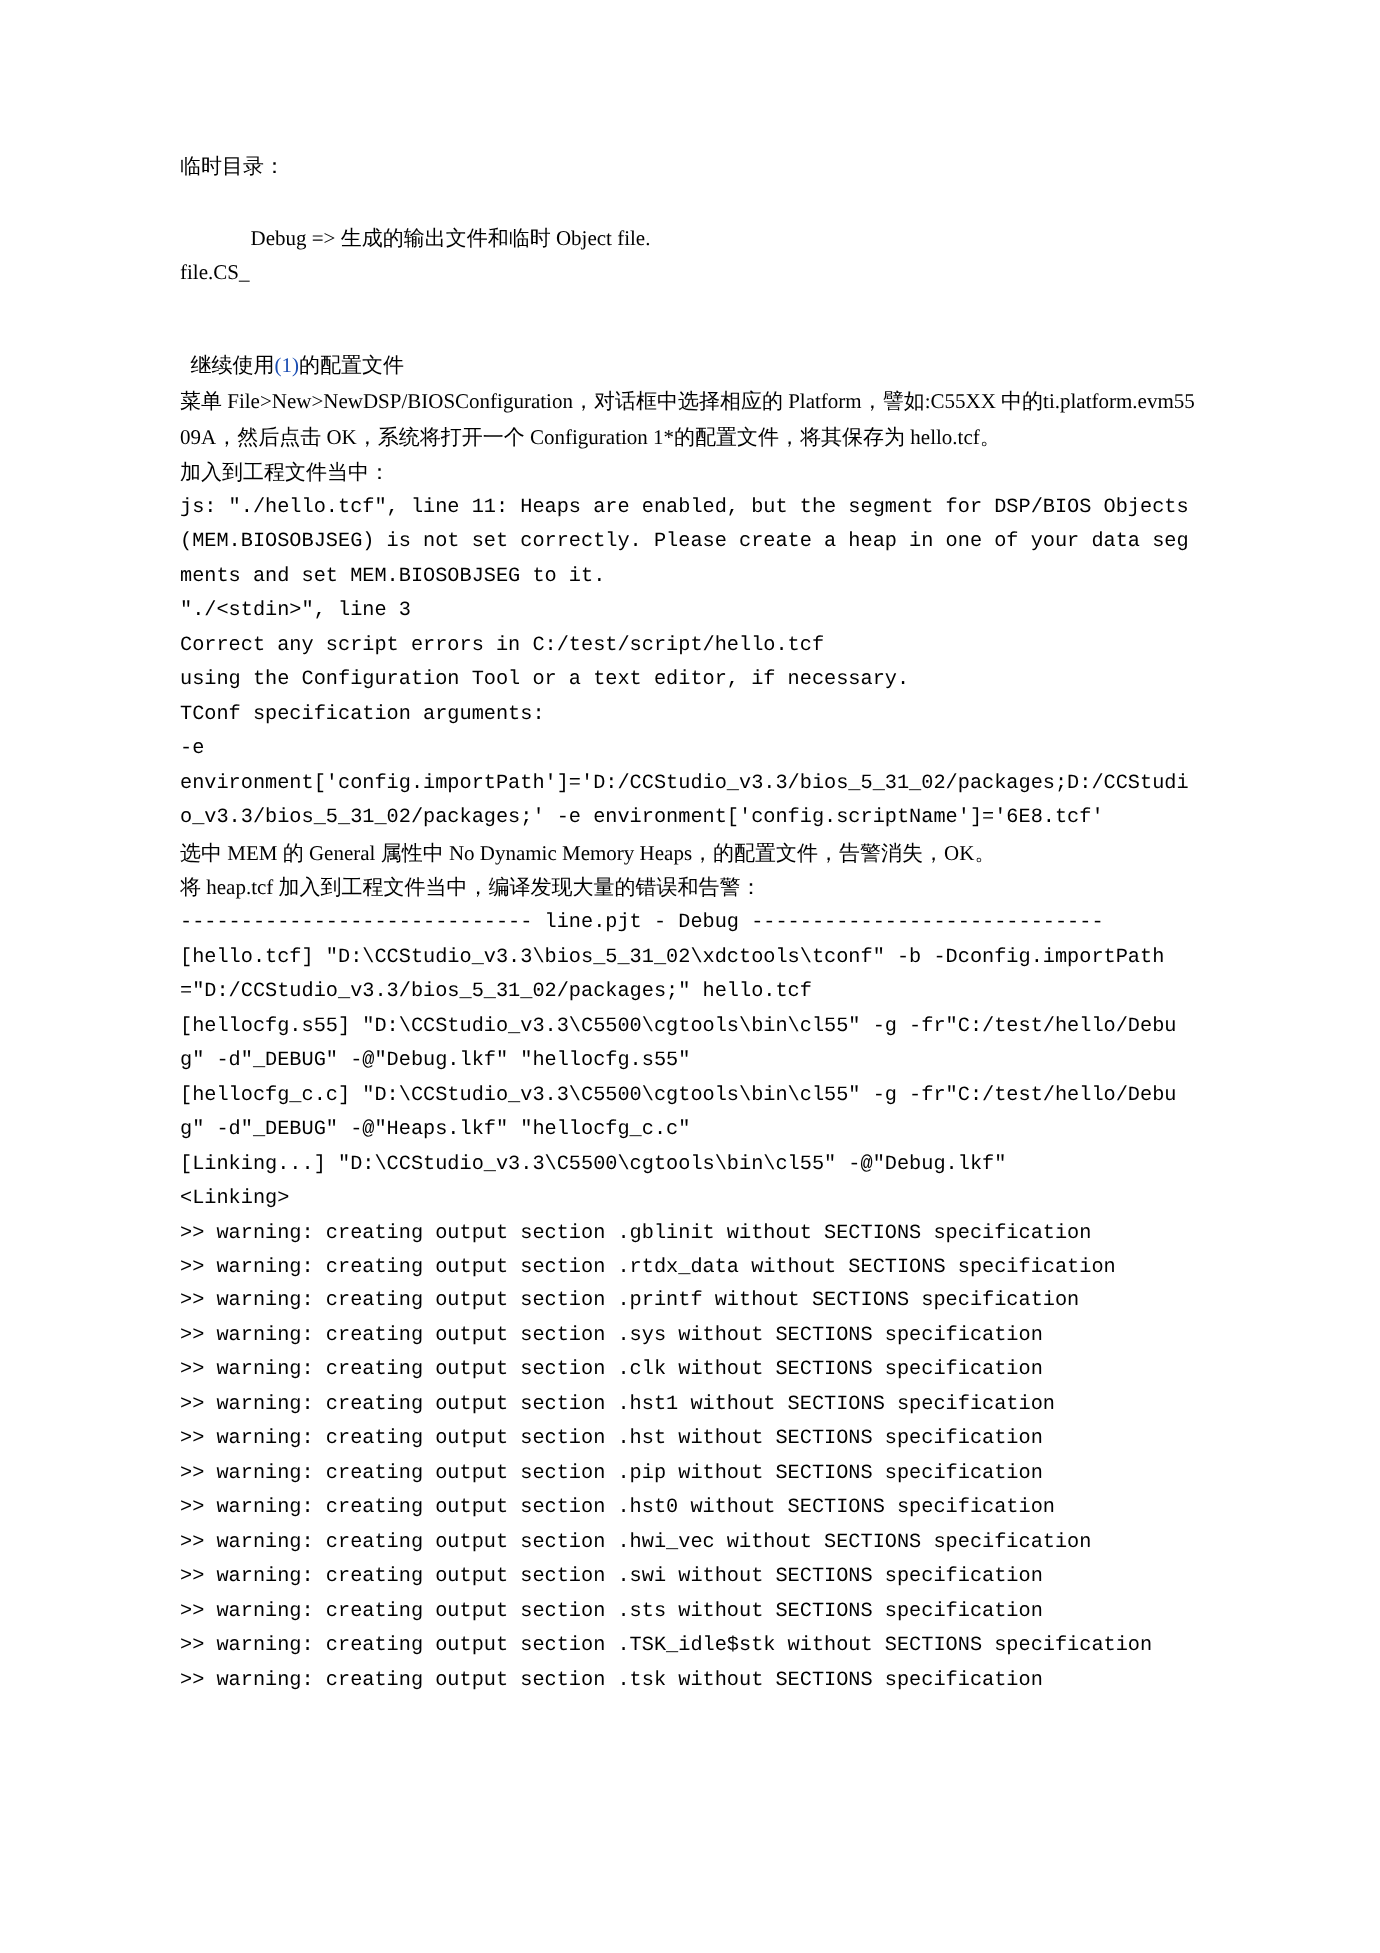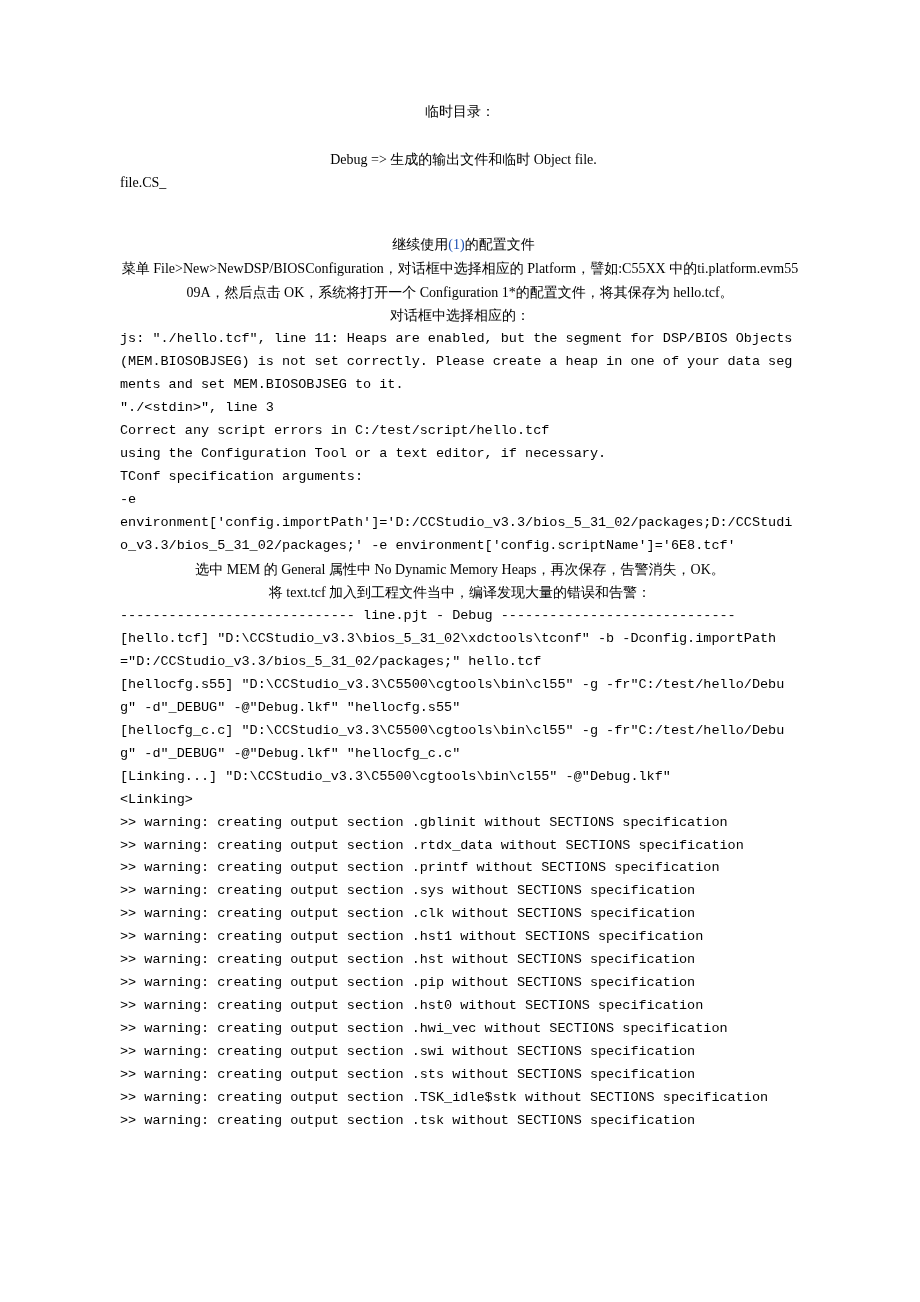--- a/index.html
+++ b/index.html
@@ -7,28 +7,28 @@
       padding: 100px 120px 60px 120px;
       font-family: SimSun, "Songti SC", serif;
       font-size: 14px;
       line-height: 1.7;
       color: #000;
       background: #fff;
       width: 680px;
     }
     .chinese {
       font-family: SimSun, "Songti SC", serif;
-      text-align: center;
     }
     .mono {
       font-family: "Courier New", Courier, monospace;
       font-size: 13.5px;
     }
     .serif {
       font-family: "Times New Roman", serif;
+      margin-left: 40px;
     }
     .line {
       margin: 0;
       white-space: pre-wrap;
       word-break: break-all;
     }
     .highlight {
       color: #1a4db3;
     }
     .gap {
@@ -43,37 +43,37 @@
   <span class="serif">Debug =&gt; </span><span>生成的输出文件和临时 Object file.</span>
 </p>
 <p class="line serif">file.CS_</p>
 
 <div class="gap"></div>
 
 <p class="line chinese">
   <span>继续使用</span><span class="highlight">(1)</span><span>的配置文件</span>
 </p>
 <p class="line chinese">菜单 File&gt;New&gt;NewDSP/BIOSConfiguration，对话框中选择相应的 Platform，譬如:C55XX 中的ti.platform.evm5509A，然后点击 OK，系统将打开一个 Configuration 1*的配置文件，将其保存为 hello.tcf。</p>
-<p class="line chinese">对话框中选择相应的：</p>
+<p class="line chinese">加入到工程文件当中：</p>
 
 <p class="line mono">js: "./hello.tcf", line 11: Heaps are enabled, but the segment for DSP/BIOS Objects (MEM.BIOSOBJSEG) is not set correctly. Please create a heap in one of your data segments and set MEM.BIOSOBJSEG to it.</p>
 <p class="line mono">"./&lt;stdin&gt;", line 3</p>
 <p class="line mono">Correct any script errors in C:/test/script/hello.tcf</p>
 <p class="line mono">using the Configuration Tool or a text editor, if necessary.</p>
 <p class="line mono">TConf specification arguments:</p>
 <p class="line mono">-e</p>
 <p class="line mono">environment['config.importPath']='D:/CCStudio_v3.3/bios_5_31_02/packages;D:/CCStudio_v3.3/bios_5_31_02/packages;' -e environment['config.scriptName']='6E8.tcf'</p>
 
-<p class="line chinese">选中 MEM 的 General 属性中 No Dynamic Memory Heaps，再次保存，告警消失，OK。</p>
-<p class="line chinese">将 text.tcf 加入到工程文件当中，编译发现大量的错误和告警：</p>
+<p class="line chinese">选中 MEM 的 General 属性中 No Dynamic Memory Heaps，的配置文件，告警消失，OK。</p>
+<p class="line chinese">将 heap.tcf 加入到工程文件当中，编译发现大量的错误和告警：</p>
 
 <p class="line mono">----------------------------- line.pjt - Debug -----------------------------</p>
 <p class="line mono">[hello.tcf] "D:\CCStudio_v3.3\bios_5_31_02\xdctools\tconf" -b -Dconfig.importPath="D:/CCStudio_v3.3/bios_5_31_02/packages;" hello.tcf</p>
 <p class="line mono">[hellocfg.s55] "D:\CCStudio_v3.3\C5500\cgtools\bin\cl55" -g -fr"C:/test/hello/Debug" -d"_DEBUG" -@"Debug.lkf" "hellocfg.s55"</p>
-<p class="line mono">[hellocfg_c.c] "D:\CCStudio_v3.3\C5500\cgtools\bin\cl55" -g -fr"C:/test/hello/Debug" -d"_DEBUG" -@"Debug.lkf" "hellocfg_c.c"</p>
+<p class="line mono">[hellocfg_c.c] "D:\CCStudio_v3.3\C5500\cgtools\bin\cl55" -g -fr"C:/test/hello/Debug" -d"_DEBUG" -@"Heaps.lkf" "hellocfg_c.c"</p>
 <p class="line mono">[Linking...] "D:\CCStudio_v3.3\C5500\cgtools\bin\cl55" -@"Debug.lkf"</p>
 <p class="line mono">&lt;Linking&gt;</p>
 
 <p class="line mono">&gt;&gt; warning: creating output section .gblinit without SECTIONS specification</p>
 <p class="line mono">&gt;&gt; warning: creating output section .rtdx_data without SECTIONS specification</p>
 <p class="line mono">&gt;&gt; warning: creating output section .printf without SECTIONS specification</p>
 <p class="line mono">&gt;&gt; warning: creating output section .sys without SECTIONS specification</p>
 <p class="line mono">&gt;&gt; warning: creating output section .clk without SECTIONS specification</p>
 <p class="line mono">&gt;&gt; warning: creating output section .hst1 without SECTIONS specification</p>
 <p class="line mono">&gt;&gt; warning: creating output section .hst without SECTIONS specification</p>

